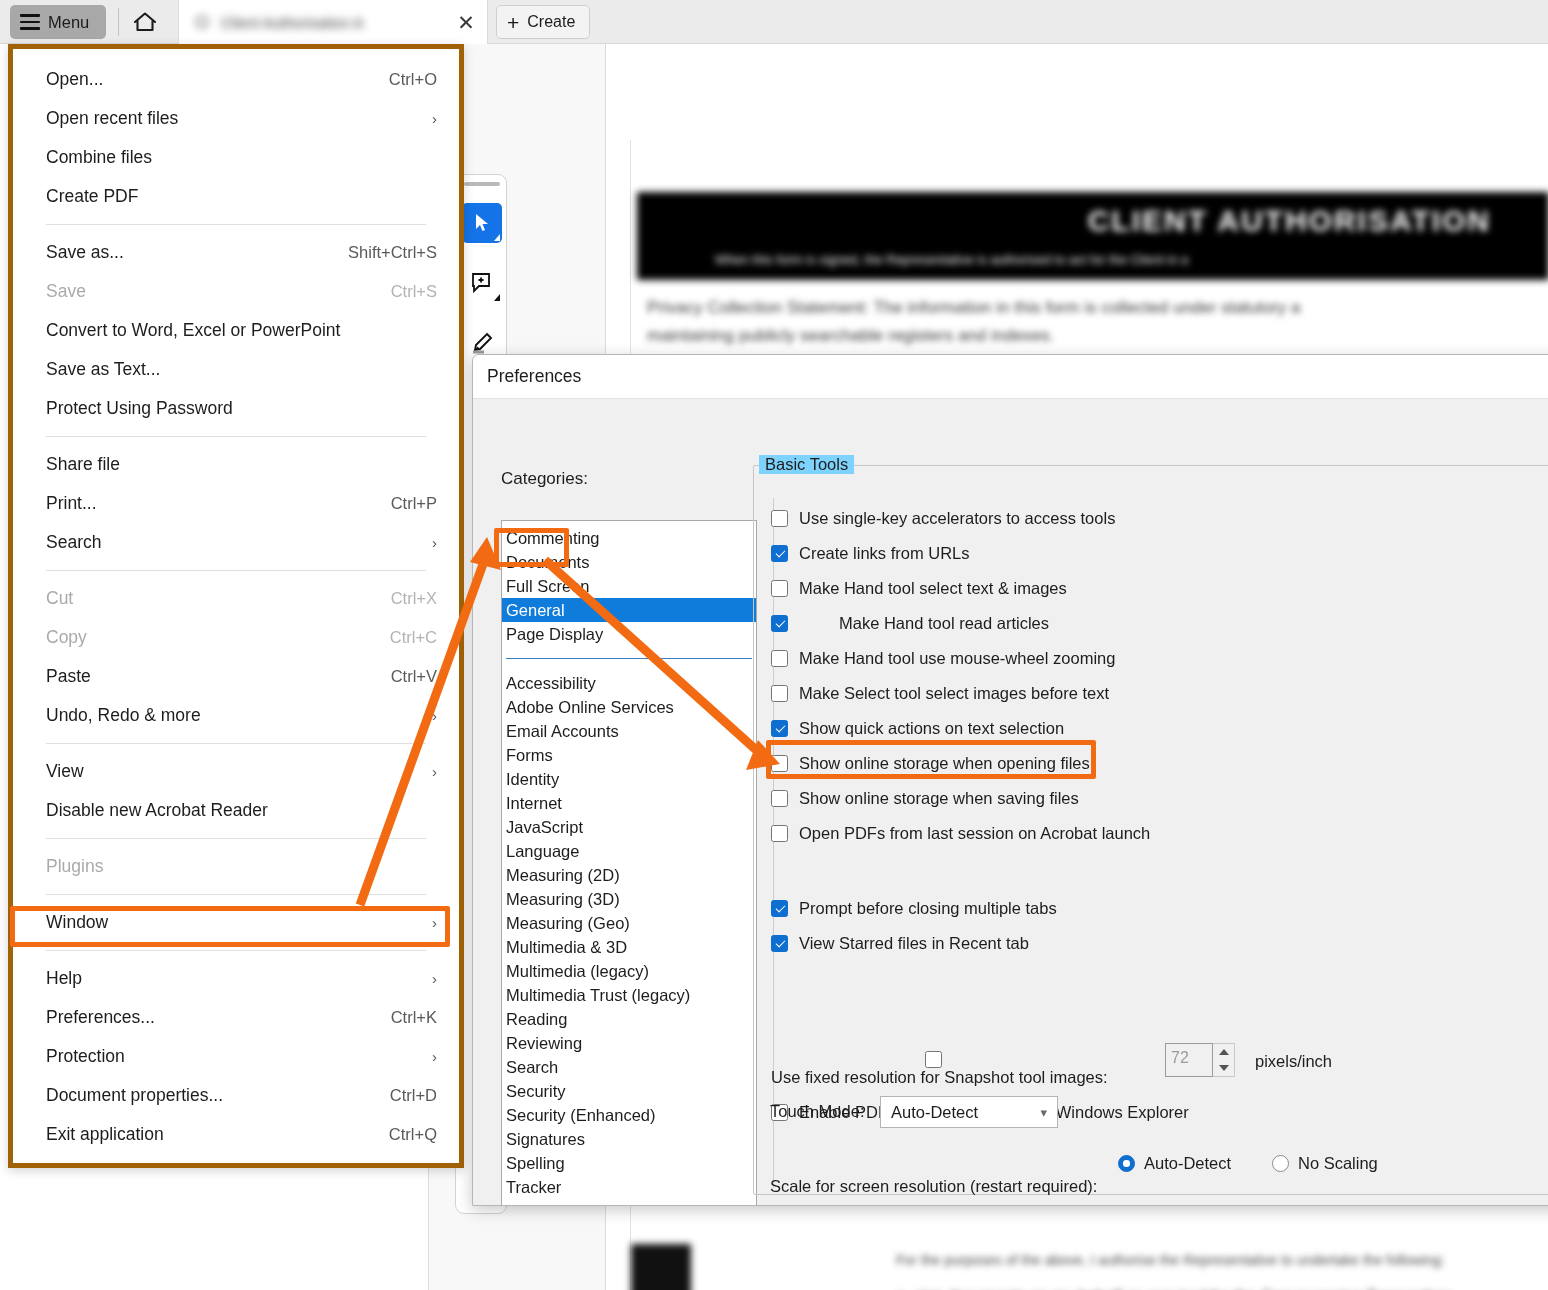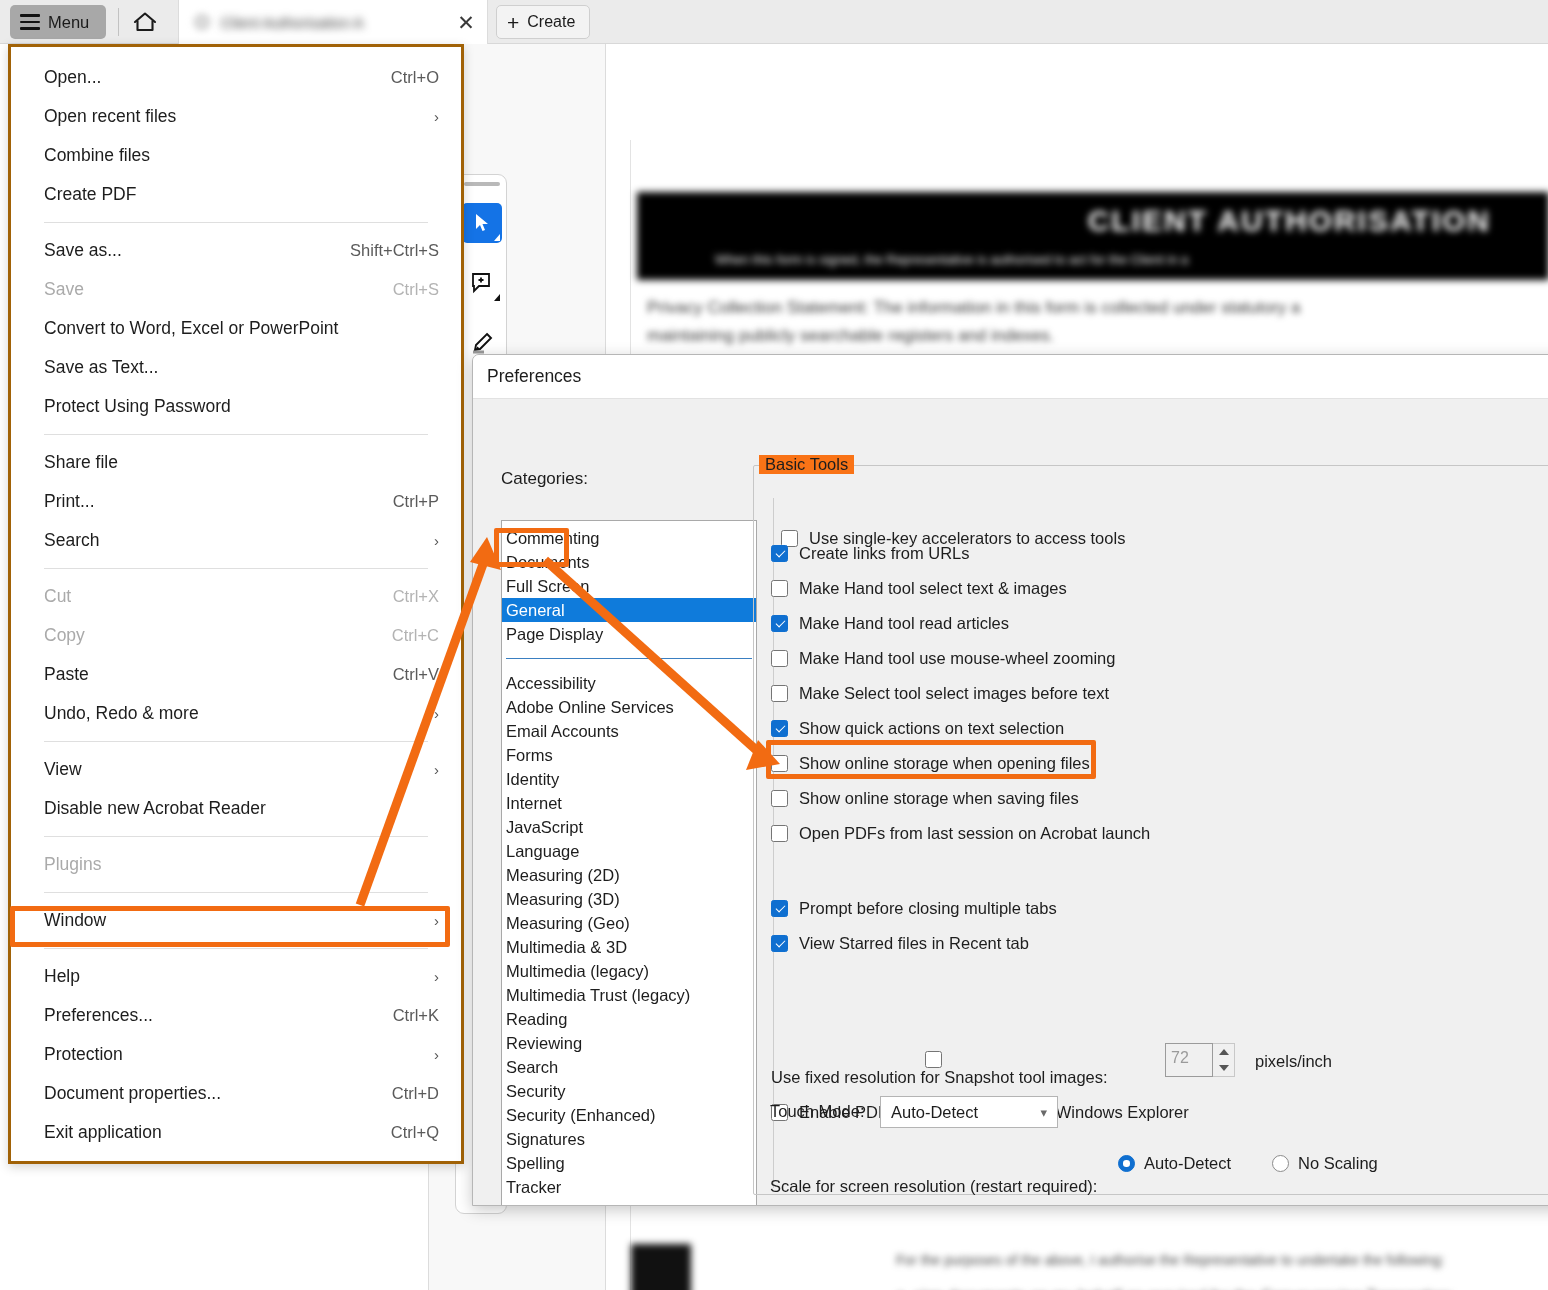--- a/index.html
+++ b/index.html
@@ -164,21 +164,21 @@
   .doc-footer-line {
     position: absolute; left: 265px; color: #4a4a4a;
     filter: blur(3.4px); font-size: 16px; white-space: nowrap;
   }
 
   
   .dropdown {
     position: absolute; left: 8px; top: 44px;
     width: 456px;
     background: #ffffff;
-    border: 3px solid #a16207;
+    border: 5px solid #a16207;
     box-shadow: 0 3px 10px rgba(0,0,0,0.17);
     padding: 11px 0 9px 0;
   }
   .mi {
     position: relative;
     height: 39px;
     display: flex; align-items: center;
     padding: 0 22px 0 33px;
     font-size: 17.5px;
     color: #1d1d1d;
@@ -242,21 +242,21 @@
   }
 
   .group {
     position: absolute; left: 280px; top: 66px;
     width: 830px; height: 730px;
     border: 1px solid #c6c6c6;
     border-radius: 2px;
   }
   .group-title {
     position: absolute; left: 286px; top: 56px;
-    background: #f97316;
+    background: #7dd3fc;
     padding: 0 6px;
     font-size: 16.5px; color: #1d1d1d;
   }
 
   .cb-row {
     position: absolute;
     display: flex; align-items: center;
     font-size: 16.5px; color: #1d1d1d;
     white-space: nowrap;
     cursor: pointer;
@@ -564,33 +564,33 @@
           <div class="cat-item">Tracker</div>
           <div class="cat-item">Trust Manager</div>
         </div>
 
       <div class="panel-sep"></div>
 
       <div class="group"></div>
       <div class="group-title">Basic Tools</div>
 
       <div id="cb-list">
-          <div class="cb-row" style="left: 308px; top: 110px; margin-top: 20px;">
+          <div class="cb-row" style="left: 298px; top: 110px;">
             <span class="cbox"></span>
             <span>Use single-key accelerators to access tools</span>
           </div>
           <div class="cb-row" style="left: 298px; top: 145px;">
             <span class="cbox checked"></span>
             <span>Create links from URLs</span>
           </div>
           <div class="cb-row" style="left: 298px; top: 180px;">
             <span class="cbox"></span>
             <span>Make Hand tool select text &amp; images</span>
           </div>
-          <div class="cb-row" style="left: 298px; top: 215px;">
+          <div class="cb-row" style="left: 298px; top: 215px; gap: 40px;">
             <span class="cbox checked"></span>
             <span>Make Hand tool read articles</span>
           </div>
           <div class="cb-row" style="left: 298px; top: 250px;">
             <span class="cbox"></span>
             <span>Make Hand tool use mouse-wheel zooming</span>
           </div>
           <div class="cb-row" style="left: 298px; top: 285px;">
             <span class="cbox"></span>
             <span>Make Select tool select images before text</span>

